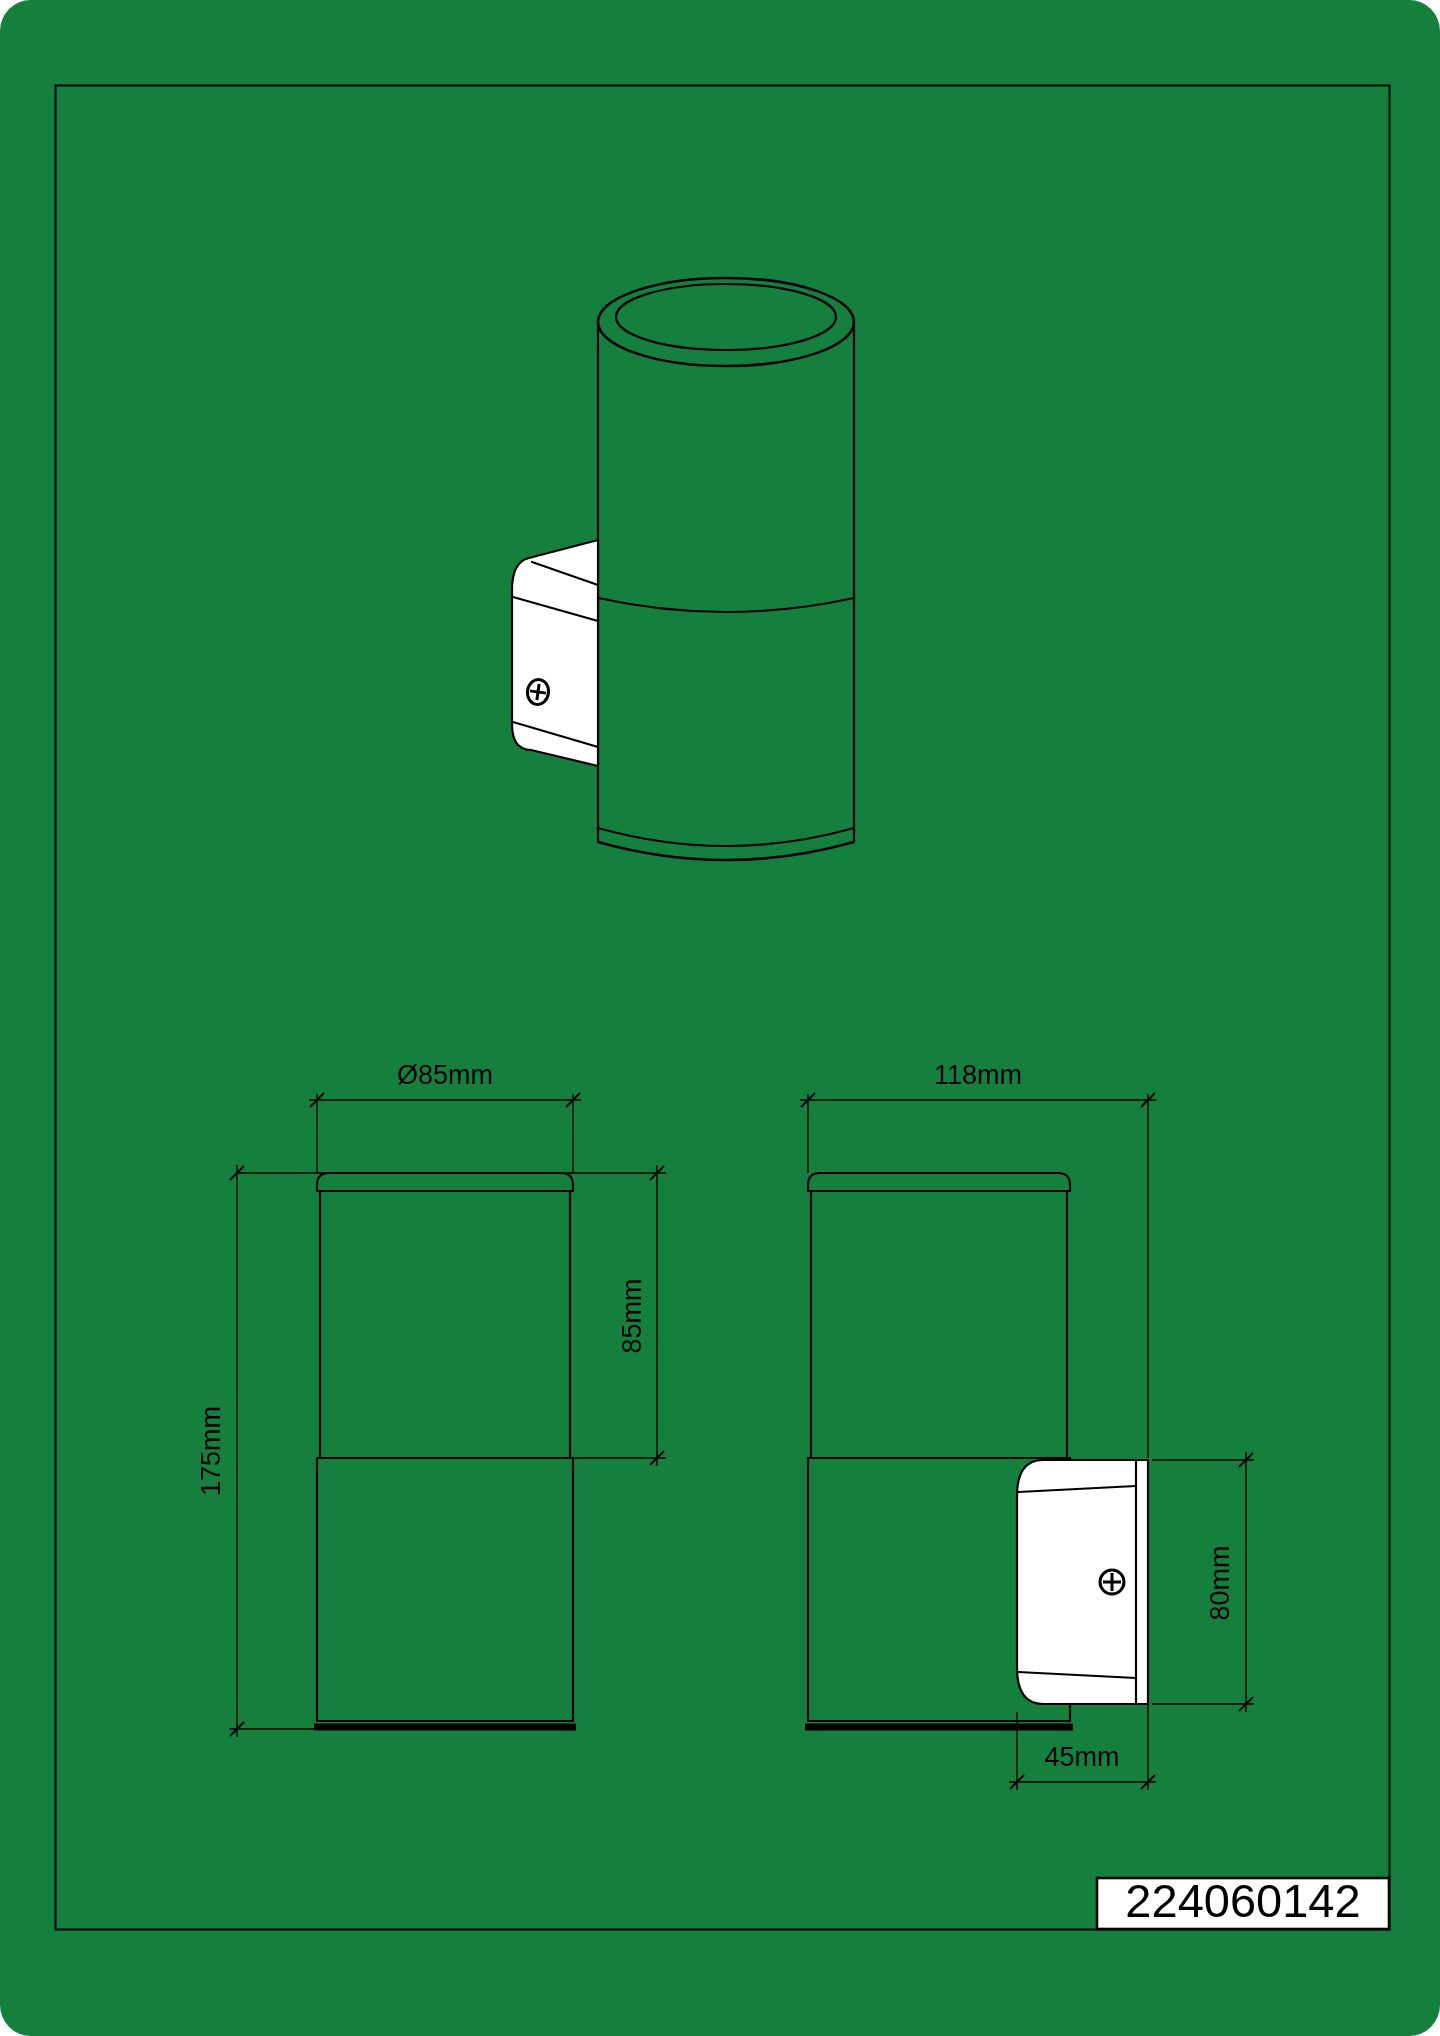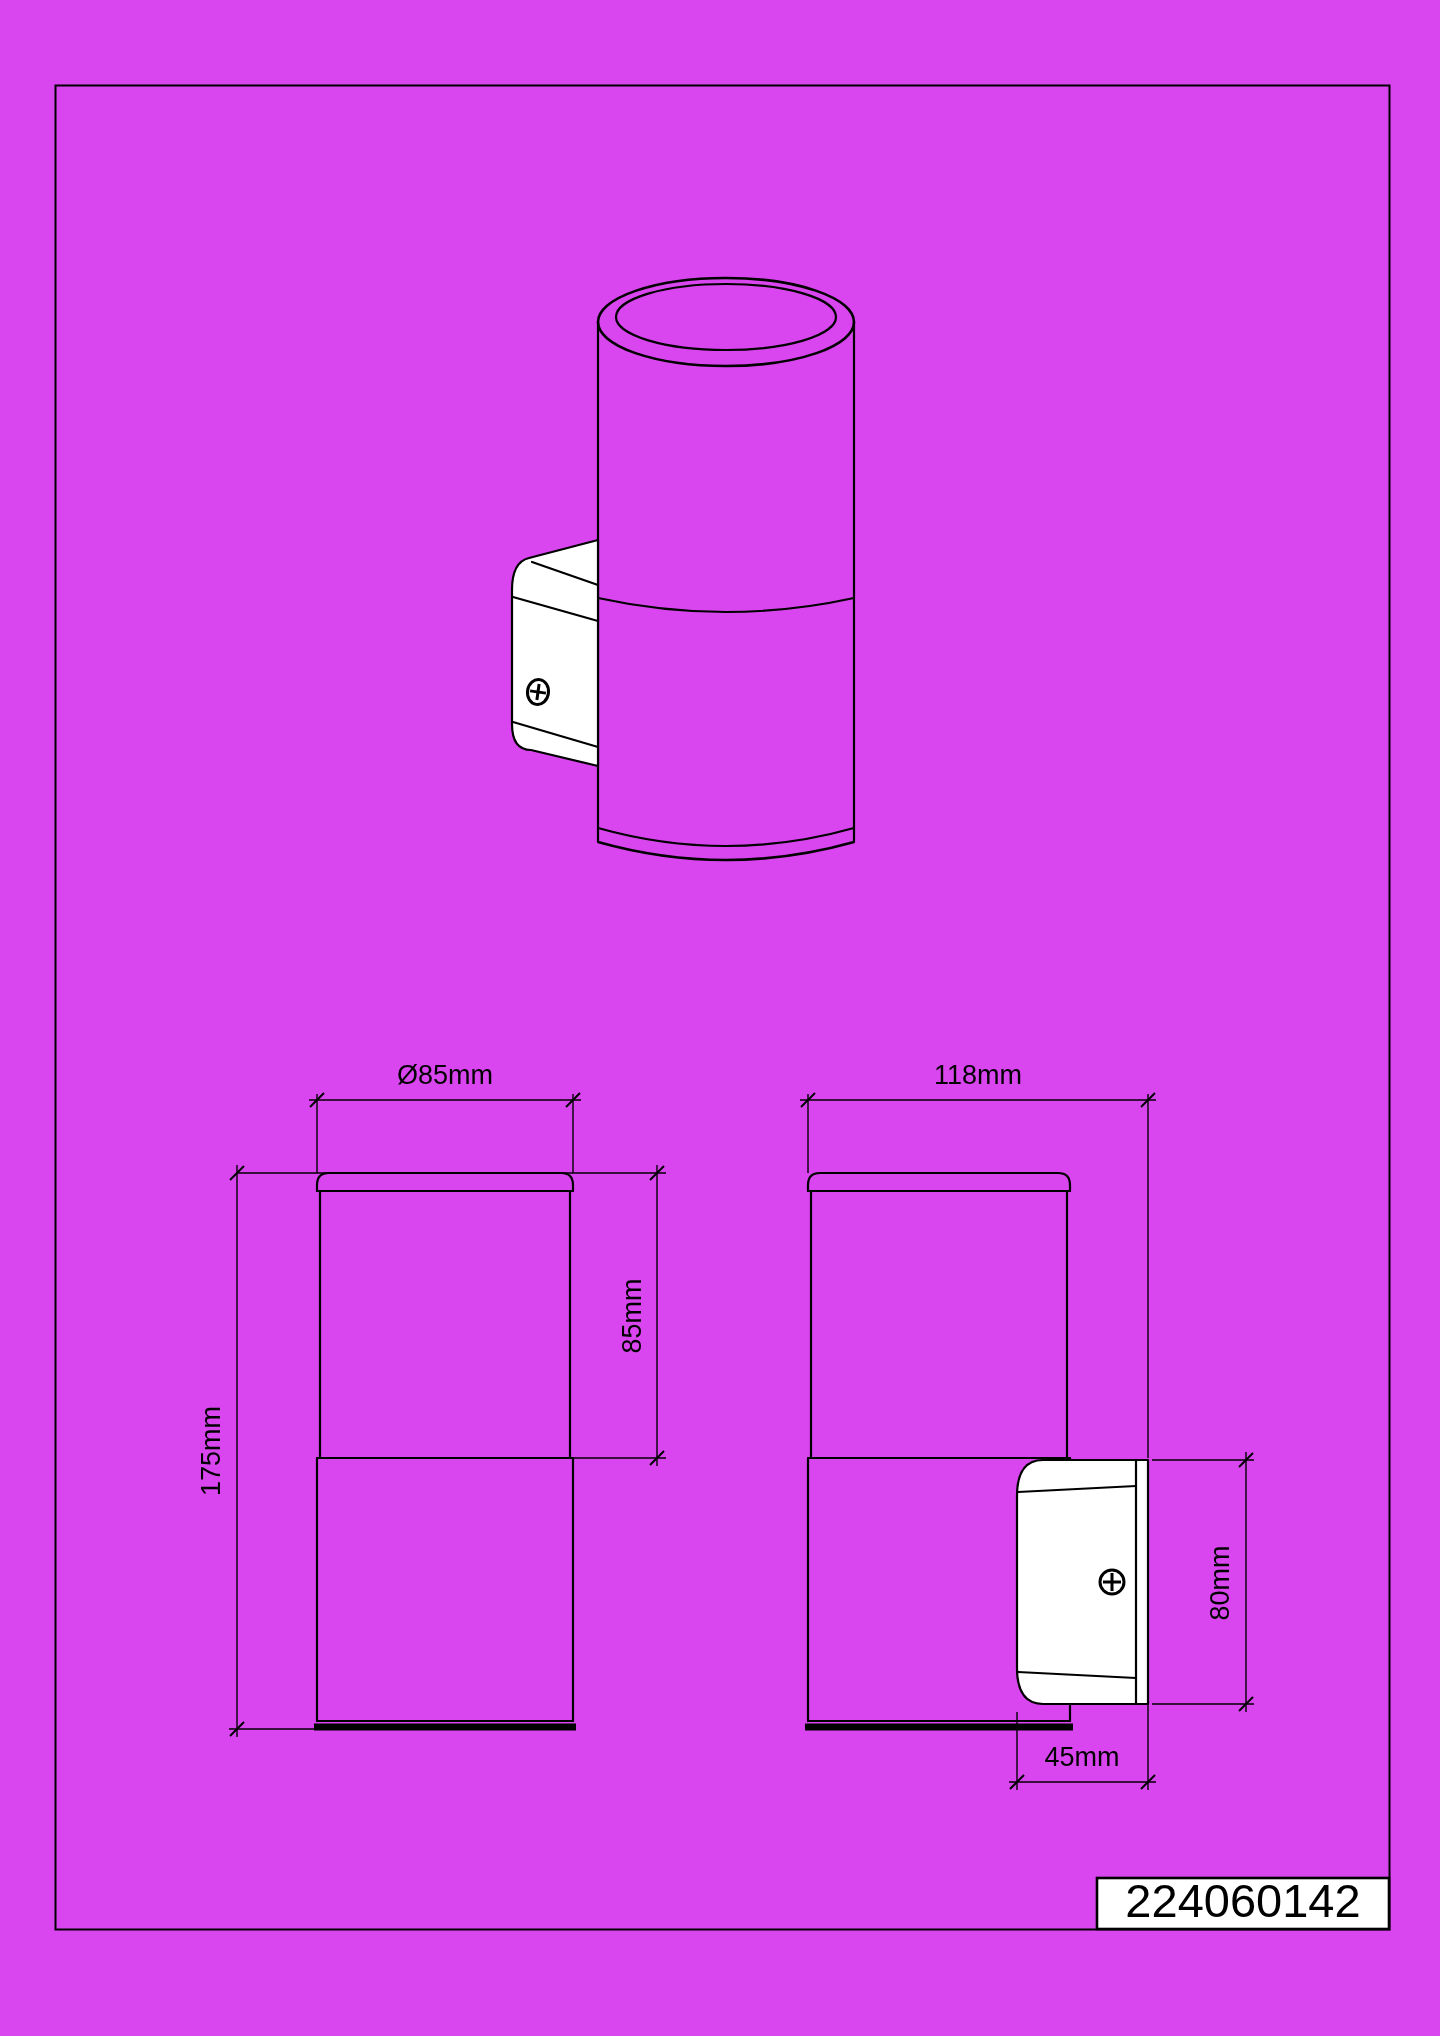--- a/index.html
+++ b/index.html
@@ -7,22 +7,23 @@
     padding: 0;
     background: #ffffff;
     width: 1440px;
     height: 2036px;
     font-family: "Liberation Sans", sans-serif;
   }
   .sheet {
     position: relative;
     width: 1440px;
     height: 2036px;
-    background: #d946ef;
+    background: #15803d;
     overflow: hidden;
+    border-radius: 31px;
   }
   svg { display: block; }
   .outline  { fill: none; stroke: #000; stroke-width: 2.2; stroke-linejoin: round; stroke-linecap: round; }
   .outline-bold { fill: none; stroke: #000; stroke-width: 2.6; stroke-linejoin: round; }
   .thin     { fill: none; stroke: #000; stroke-width: 1.4; }
   .tick     { fill: none; stroke: #000; stroke-width: 2; }
   .thickbase{ fill: none; stroke: #000; stroke-width: 7; }
   .whitefill{ fill: #ffffff; stroke: #000; stroke-width: 2.2; stroke-linejoin: round; }
   .screw    { fill: none; stroke: #000; stroke-width: 3; }
   .dimtext  { fill: #000; font-family: "Liberation Sans", sans-serif; font-size: 27px; }

